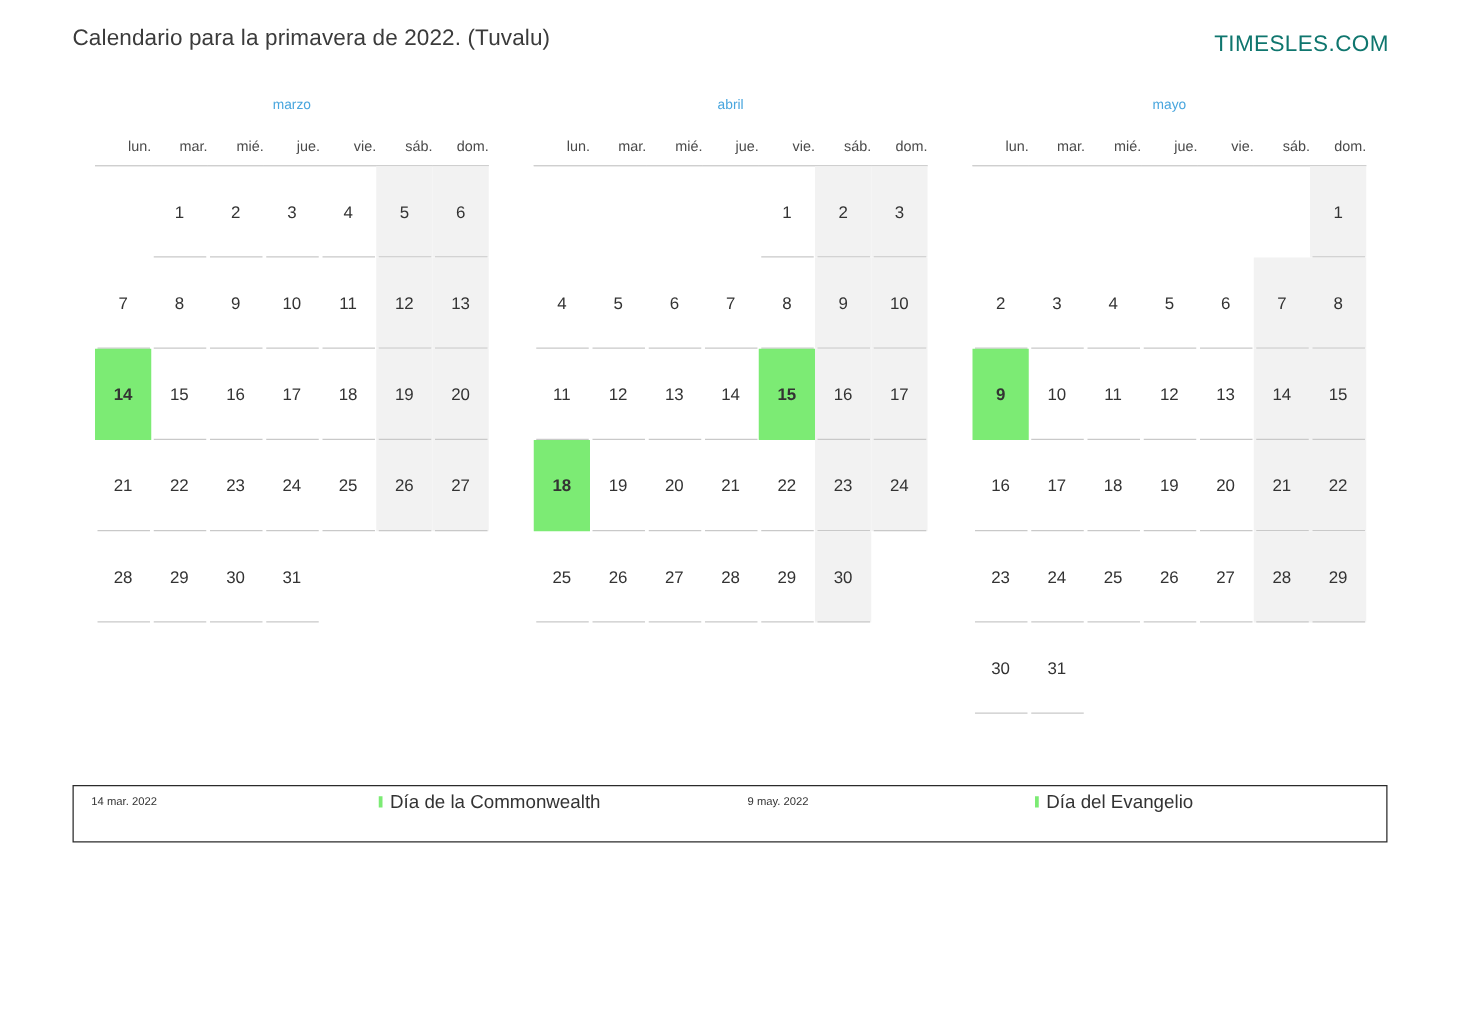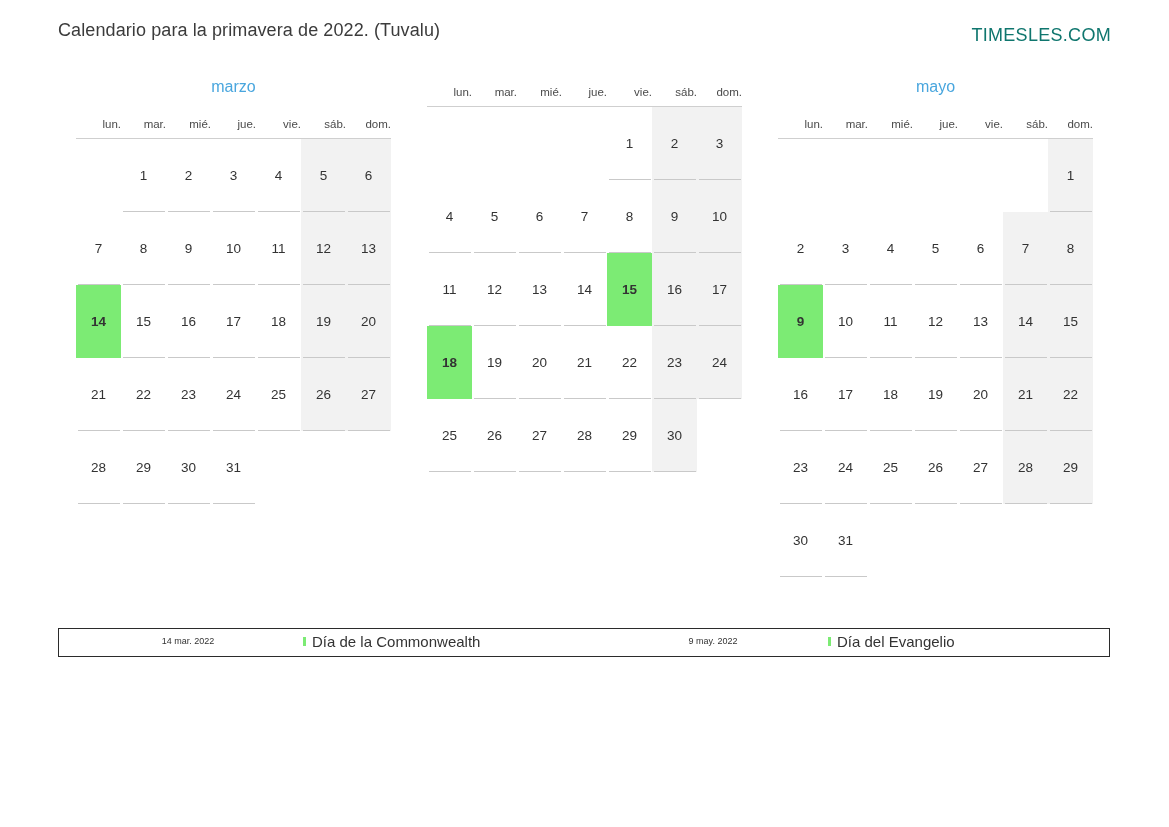--- a/index.html
+++ b/index.html
@@ -51,21 +51,21 @@
     display: flex;
     justify-content: flex-start;
   }
   .month-block {
     width: 351px;
     box-sizing: border-box;
   }
   .month-name {
     text-align: center;
     color: #49a6de;
-    font-size: 16px;
+    font-size: 11px;
     margin: 0 0 14px 0;
     font-weight: normal;
   }
   table.cal {
     border-collapse: collapse;
     margin: 0 auto;
     table-layout: fixed;
     width: 315px;
   }
   table.cal col { width: 45px; }
@@ -109,25 +109,24 @@
   table.cal td.empty .cellbox::after { display: none; }
   td.weekend .cellbox { background: #f2f2f2; }
   td.holiday .cellbox { background: #7ceb74; font-weight: bold; }
   td.holiday .cellbox::after { display: none; }
 
   .legend {
     position: absolute;
     left: 58px;
     top: 628px;
     width: 1052px;
-    height: 29px;
+    height: 46px;
     border: 1px solid #2b2b2b;
     box-sizing: border-box;
     background: #ffffff;
-    text-align: center;
   }
   .legend-grid {
     display: flex;
     height: 100%;
     padding: 6px 0 0 0;
     box-sizing: border-box;
   }
   .legend-col {
     width: 50%;
     box-sizing: border-box;
@@ -305,20 +304,21 @@
               <span class="cellbox"></span>
             </td>
             <td class="empty">
               <span class="cellbox"></span>
             </td>
           </tr>
         </tbody>
       </table>
     </div>
     <div class="month-block">
+      <div class="month-name">abril</div>
       <table class="cal">
         <colgroup>
           <col>
           <col>
           <col>
           <col>
           <col>
           <col>
           <col>
         </colgroup>

